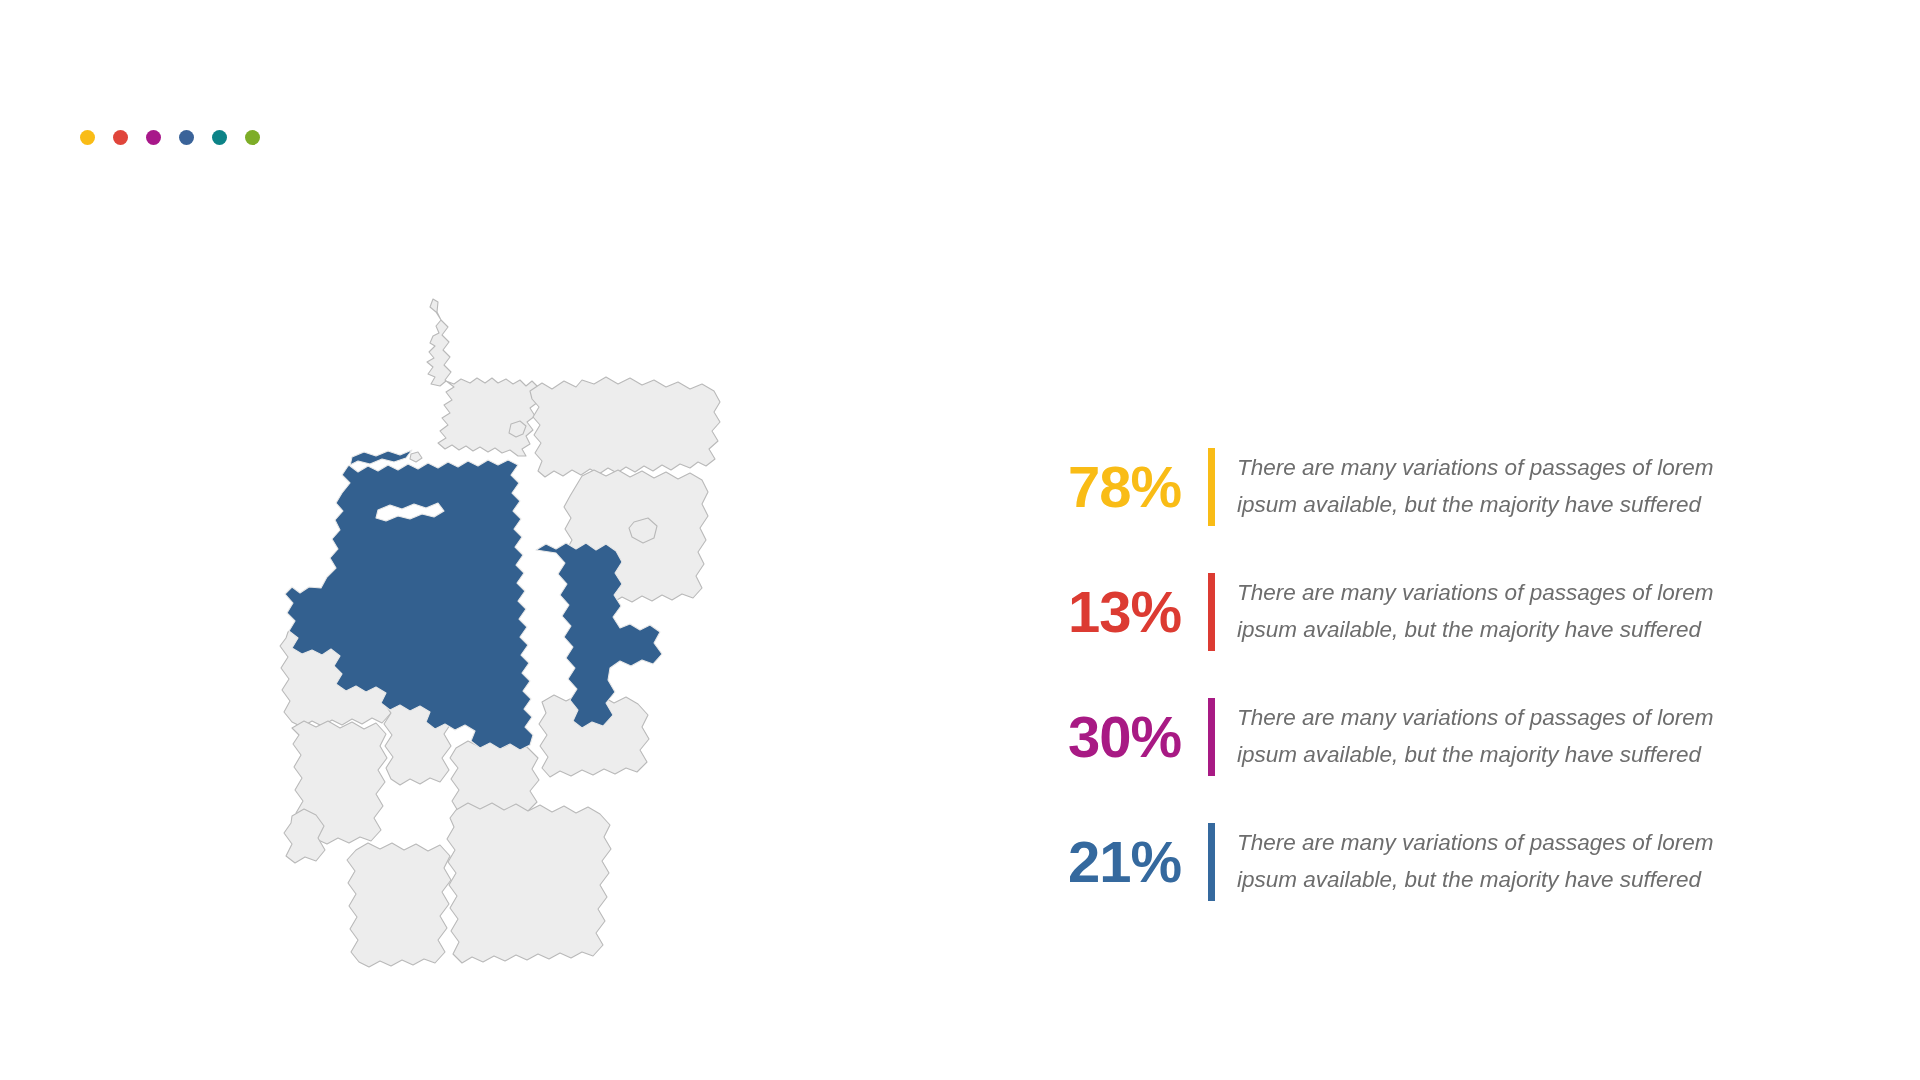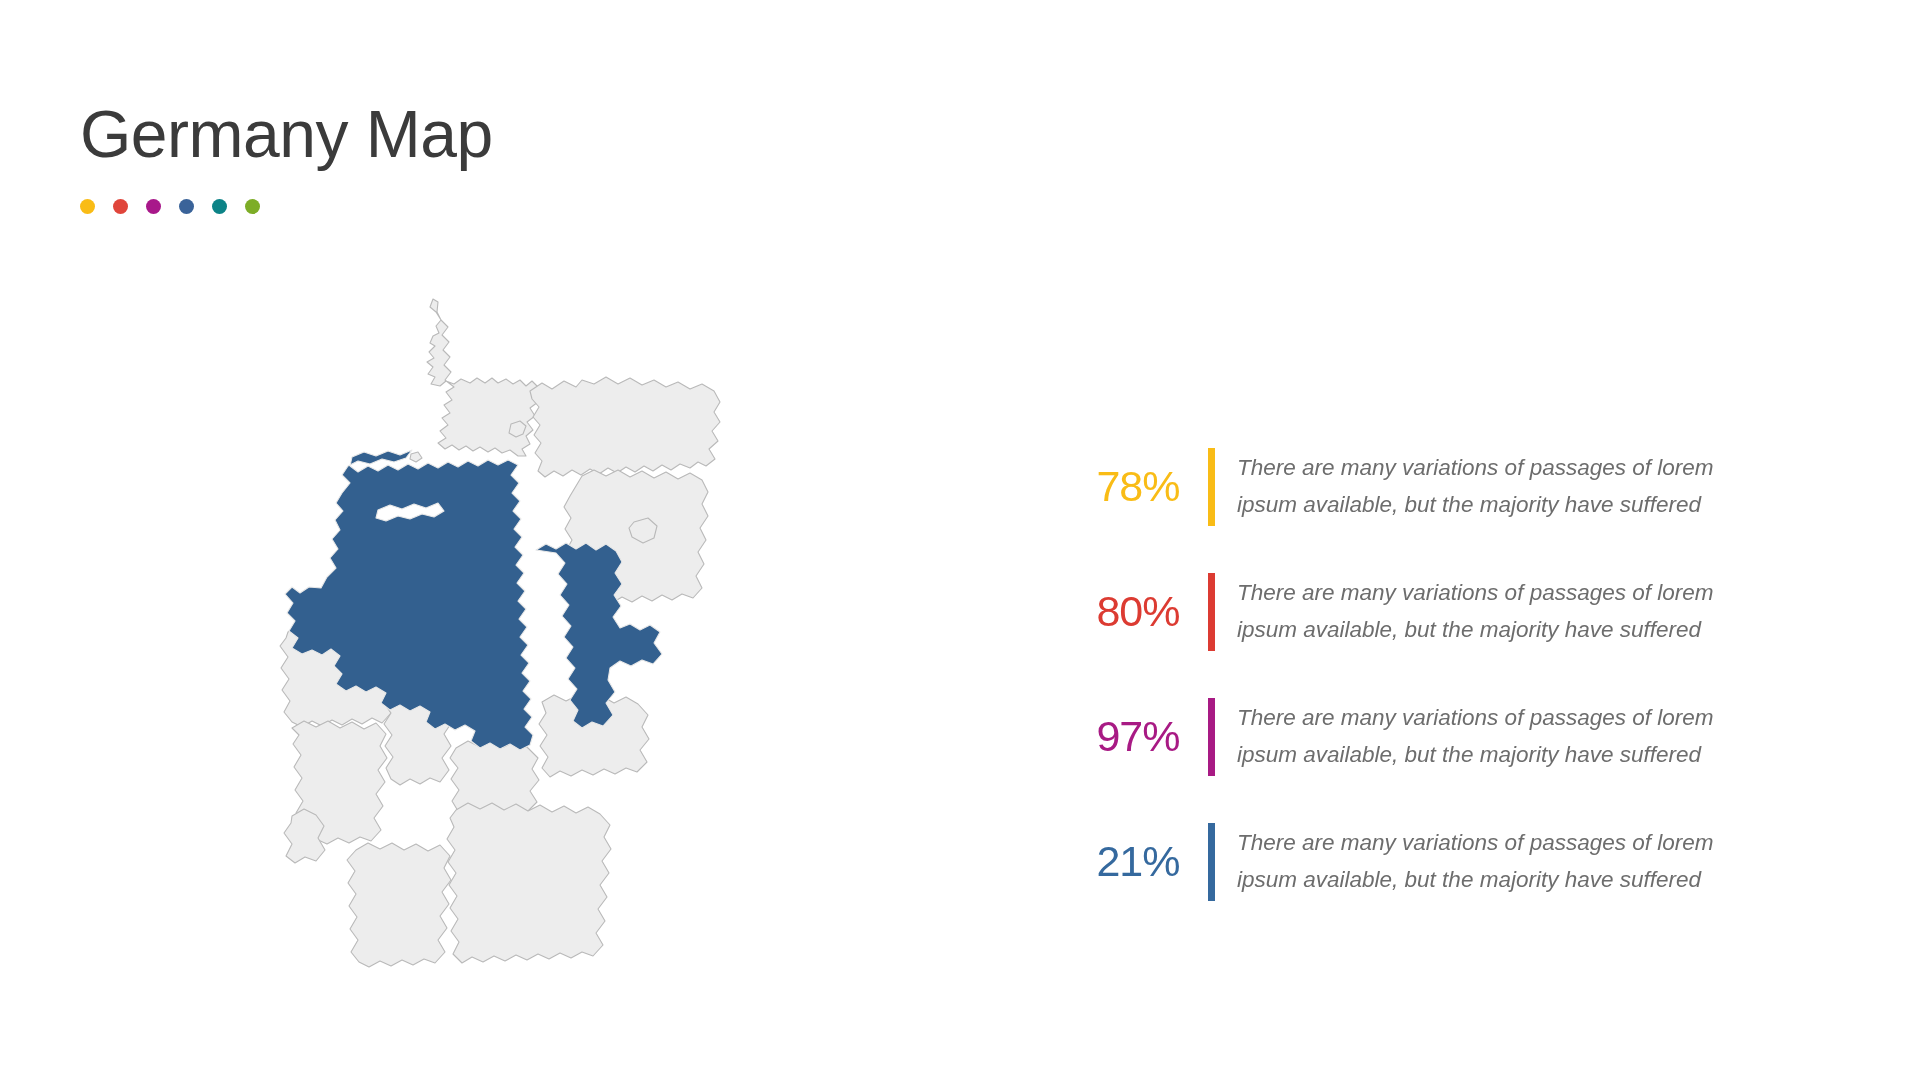--- a/index.html
+++ b/index.html
@@ -77,45 +77,44 @@
     width: 740px;
   }
   .stat-item {
     display: flex;
     align-items: center;
     height: 125px;
   }
   .stat-pct {
     width: 140px;
     flex: 0 0 140px;
-    font-size: 43px;
-    font-weight: normal;
+    font-size: 58px;
+    font-weight: bold;
     letter-spacing: -1px;
-    text-align: center;
+    text-align: left;
     line-height: 1;
   }
   .stat-bar {
     width: 7px;
     height: 78px;
     flex: 0 0 7px;
     margin-right: 22px;
   }
   .stat-text {
     font-size: 22.5px;
     line-height: 1.62;
     color: #6d6d6d;
     max-width: 540px;
     font-style: italic;
   }
 </style>
 </head>
 <body>
 
 <div id="title-block">
-  <h1 id="page-title">Germany Map</h1>
   <div id="dot-row">
       <span class="accent-dot" style="background: rgb(249, 188, 22);"></span>
       <span class="accent-dot" style="background: rgb(224, 69, 59);"></span>
       <span class="accent-dot" style="background: rgb(168, 24, 138);"></span>
       <span class="accent-dot" style="background: rgb(58, 99, 153);"></span>
       <span class="accent-dot" style="background: rgb(12, 131, 135);"></span>
       <span class="accent-dot" style="background: rgb(125, 173, 39);"></span>
     </div>
 </div>
 
@@ -220,29 +219,29 @@
 <div id="stats-list">
     <div class="stat-item">
       <div class="stat-pct" style="color: rgb(249, 188, 22);">78%</div>
       <div class="stat-bar" style="background: rgb(249, 188, 22);"></div>
       <div class="stat-text">
         <div>There are many variations of passages of lorem</div>
         <div>ipsum available, but the majority have suffered</div>
       </div>
     </div>
     <div class="stat-item">
-      <div class="stat-pct" style="color: rgb(220, 59, 50);">80%</div>
+      <div class="stat-pct" style="color: rgb(220, 59, 50);">13%</div>
       <div class="stat-bar" style="background: rgb(220, 59, 50);"></div>
       <div class="stat-text">
         <div>There are many variations of passages of lorem</div>
         <div>ipsum available, but the majority have suffered</div>
       </div>
     </div>
     <div class="stat-item">
-      <div class="stat-pct" style="color: rgb(168, 26, 132);">97%</div>
+      <div class="stat-pct" style="color: rgb(168, 26, 132);">30%</div>
       <div class="stat-bar" style="background: rgb(168, 26, 132);"></div>
       <div class="stat-text">
         <div>There are many variations of passages of lorem</div>
         <div>ipsum available, but the majority have suffered</div>
       </div>
     </div>
     <div class="stat-item">
       <div class="stat-pct" style="color: rgb(53, 105, 158);">21%</div>
       <div class="stat-bar" style="background: rgb(53, 105, 158);"></div>
       <div class="stat-text">

